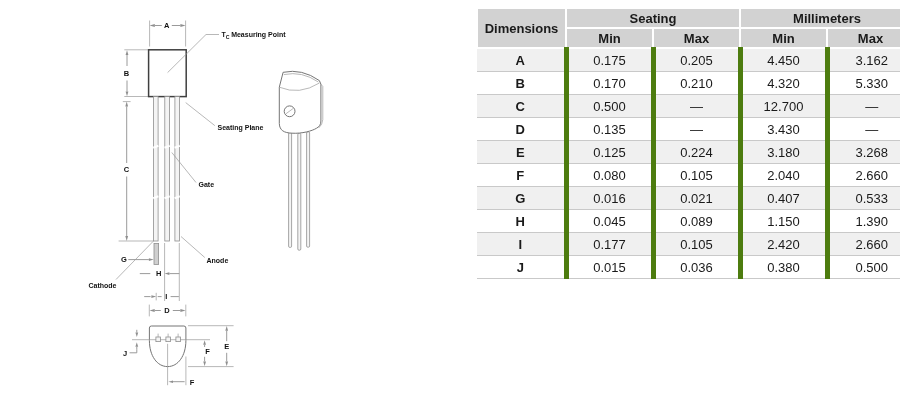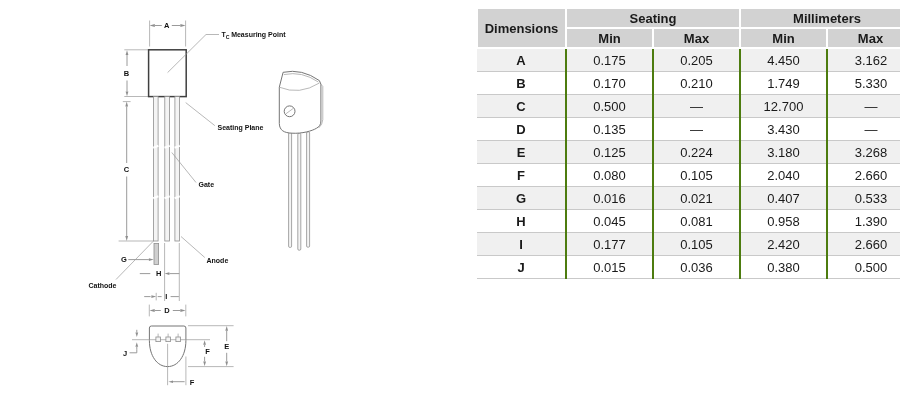--- a/index.html
+++ b/index.html
@@ -17,21 +17,21 @@
   .leadx{fill:#cfcfcf;stroke:#8f8f8f;stroke-width:0.8;}
   .kink{stroke:#fff;stroke-width:2;fill:none;}
   .lbl{font:bold 7px "Liberation Sans",sans-serif;fill:#111;}
   .lblsub{font:bold 5.2px "Liberation Sans",sans-serif;fill:#111;}
   .diml{font:bold 7.5px "Liberation Sans",sans-serif;fill:#111;text-anchor:middle;}
 
   
   .spec-table{position:absolute;left:476px;top:7px;width:437px;border-collapse:collapse;table-layout:fixed;}
   .spec-table th{background:#d2d2d2;border:2px solid #fff;font-size:13px;font-weight:bold;color:#1a1a1a;padding:0;text-align:center;}
   .spec-table thead tr{height:20px;}
-  .spec-table tbody td{font-size:13px;color:#1a1a1a;text-align:center;padding:0;height:22px;border-top:1px solid #c9c9c9;border-left:2px solid #4d7c0f;background:#fff;}
+  .spec-table tbody td{font-size:13px;color:#1a1a1a;text-align:center;padding:0;height:22px;border-top:1px solid #c9c9c9;border-left:5px solid #4d7c0f;background:#fff;}
   .spec-table tbody td:first-child{border-left:none;font-weight:bold;}
   .spec-table tbody tr:last-child td{border-bottom:1px solid #c9c9c9;}
   .spec-table tbody tr.stripe td{background:#f0f0f0;}
 </style>
 </head>
 <body>
 
 <div class="stage">
 
   <svg class="diagram-svg" width="460" height="417" viewBox="0 0 460 417">
@@ -211,21 +211,21 @@
         <td>A</td>
         <td>0.175</td>
         <td>0.205</td>
         <td>4.450</td>
         <td>3.162</td>
       </tr>
       <tr>
         <td>B</td>
         <td>0.170</td>
         <td>0.210</td>
-        <td>1.749</td>
+        <td>4.320</td>
         <td>5.330</td>
       </tr>
       <tr class="stripe">
         <td>C</td>
         <td>0.500</td>
         <td>—</td>
         <td>12.700</td>
         <td>—</td>
       </tr>
       <tr>
@@ -252,22 +252,22 @@
       <tr class="stripe">
         <td>G</td>
         <td>0.016</td>
         <td>0.021</td>
         <td>0.407</td>
         <td>0.533</td>
       </tr>
       <tr>
         <td>H</td>
         <td>0.045</td>
-        <td>0.081</td>
-        <td>0.958</td>
+        <td>0.089</td>
+        <td>1.150</td>
         <td>1.390</td>
       </tr>
       <tr class="stripe">
         <td>I</td>
         <td>0.177</td>
         <td>0.105</td>
         <td>2.420</td>
         <td>2.660</td>
       </tr>
       <tr>

